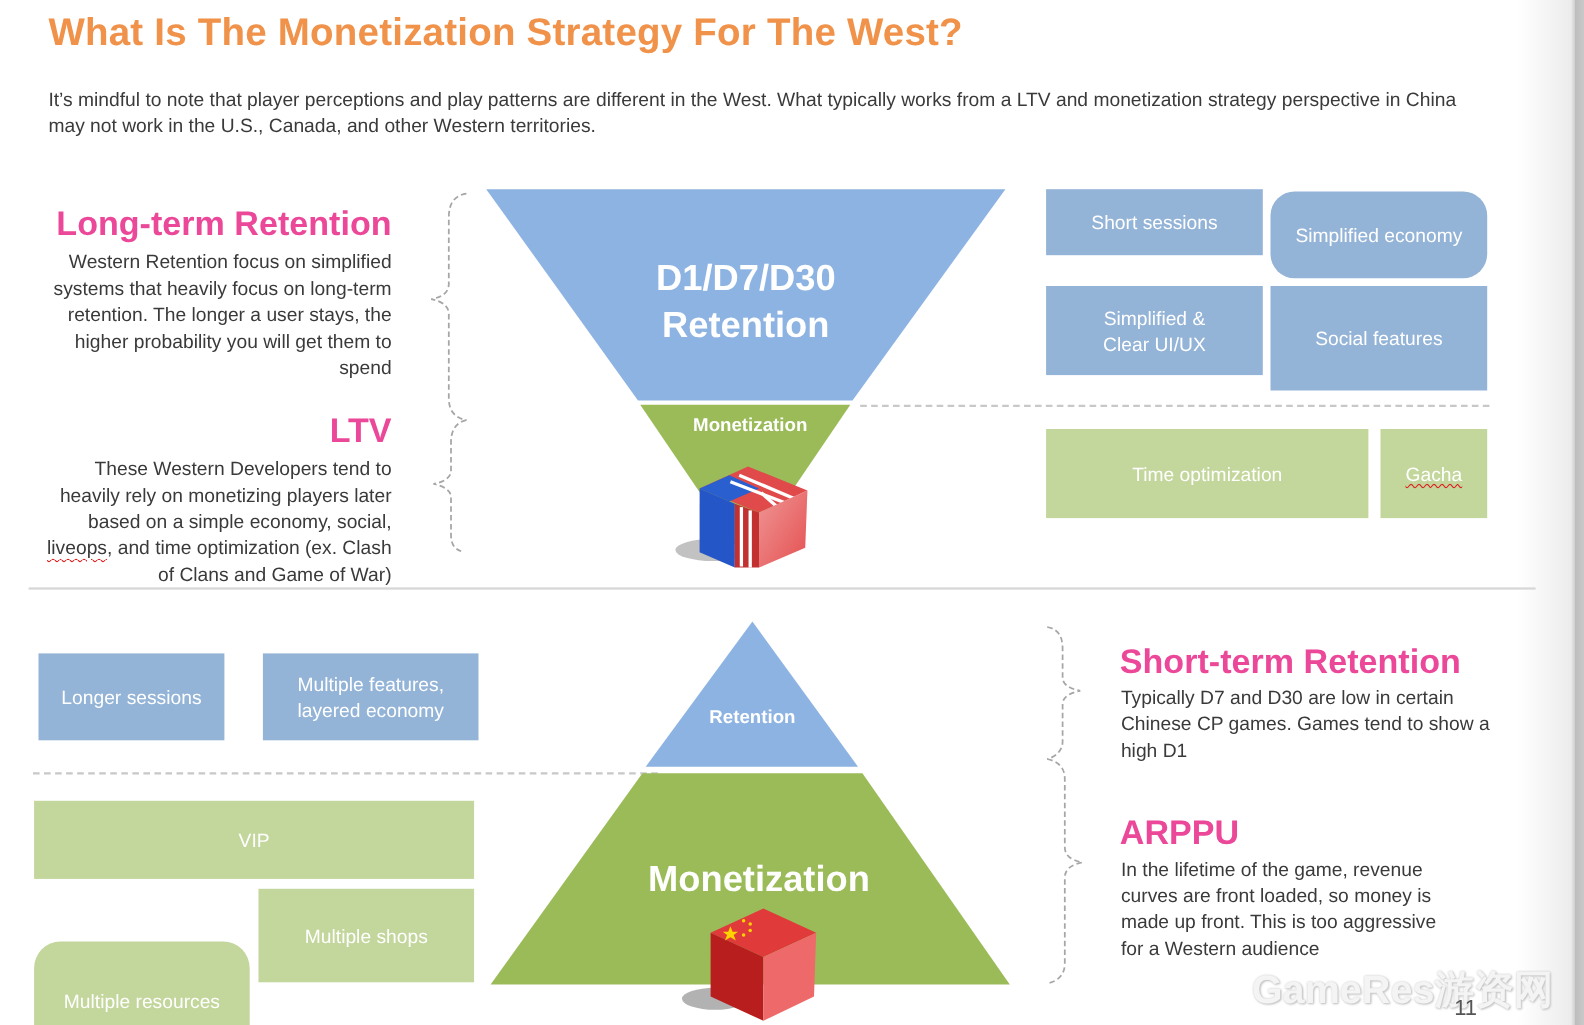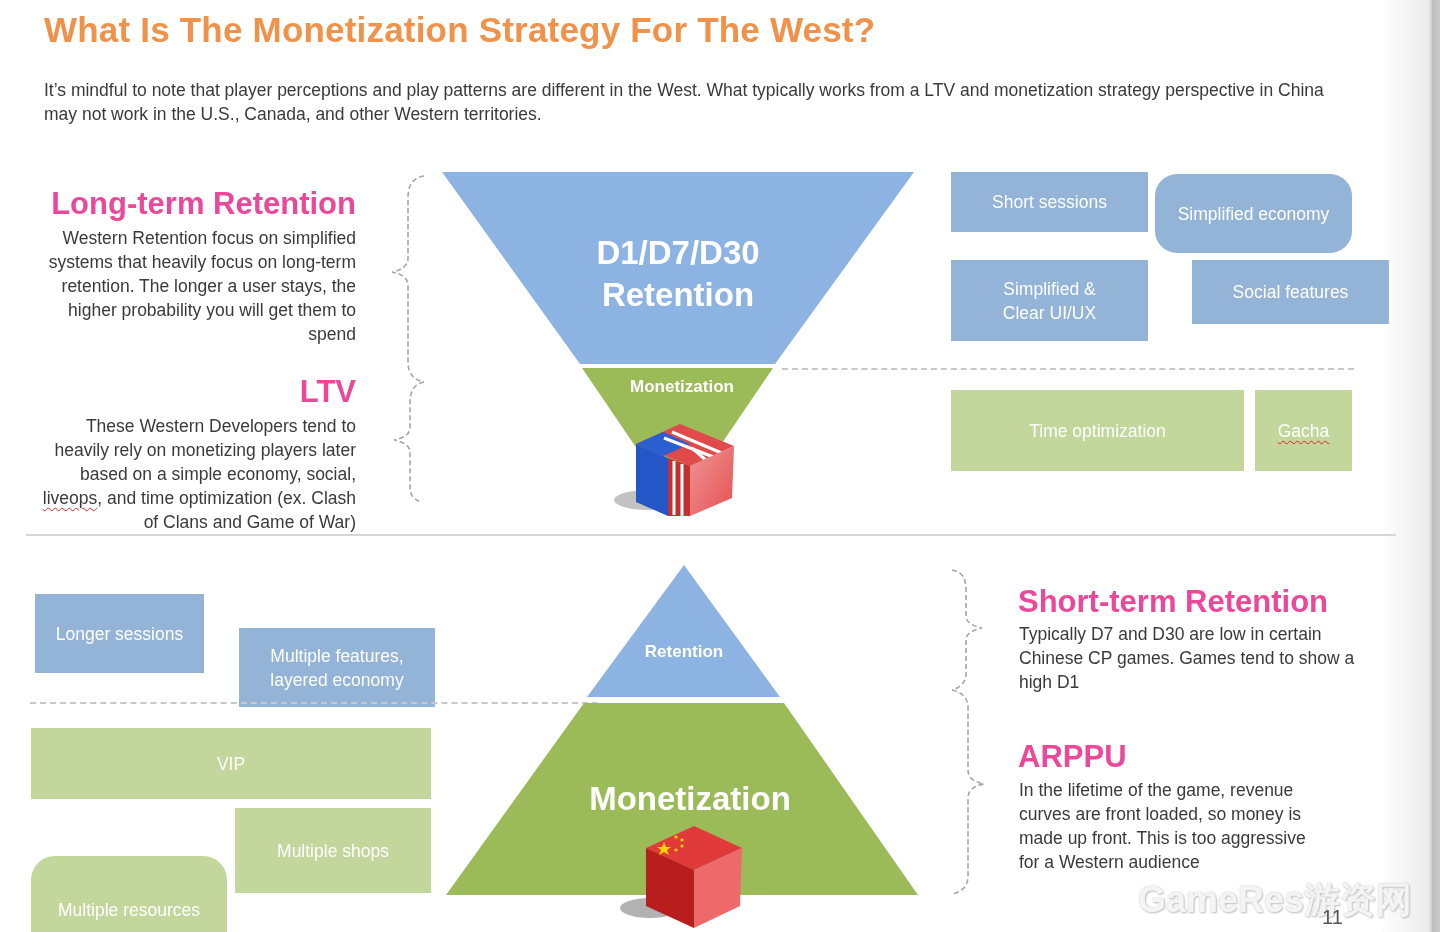--- a/index.html
+++ b/index.html
@@ -102,33 +102,33 @@
     <linearGradient id="gshine" x1="0" y1="0" x2="1" y2="1">
       <stop offset="0" stop-color="#fff"></stop>
       <stop offset="1" stop-color="#fff" stop-opacity="0"></stop>
     </linearGradient>
   </defs>
 </svg>
 
 <div class="box blue" style="left:951px; top:172px; width:197px; height:60px;text-align:center;">Short sessions</div>
 <div class="box blue" style="left:1155px; top:174px; width:197px; height:79px;border-radius:22px;">Simplified economy</div>
 <div class="box blue" style="left:951px; top:260px; width:197px; height:81px; padding:0 30px; box-sizing:border-box;">Simplified &amp; Clear UI/UX</div>
-<div class="box blue" style="left:1155px; top:260px; width:197px; height:64px;margin-left:37px;">Social features</div>
+<div class="box blue" style="left:1155px; top:260px; width:197px; height:95px;">Social features</div>
 
 <div class="dash" style="left:782px; top:368px; width:572px;"></div>
 
 <div class="box green" style="left:951px; top:390px; width:293px; height:81px;">Time optimization</div>
 <div class="box green" style="left:1255px; top:390px; width:97px; height:81px;">
     <span class="squiggle">Gacha</span>
   </div>
 
 <div class="divider"></div>
 
 <div class="box blue" style="left:35px; top:594px; width:169px; height:79px;">Longer sessions</div>
-<div class="box blue" style="left:239px; top:628px; width:196px; height:79px; padding:0 20px; box-sizing:border-box;">Multiple features, layered economy</div>
+<div class="box blue" style="left:239px; top:594px; width:196px; height:79px; padding:0 20px; box-sizing:border-box;">Multiple features, layered economy</div>
 
 <div class="dash" style="left:30px; top:702px; width:568px;"></div>
 
 <div class="box green" style="left:31px; top:728px; width:400px; height:71px;">VIP</div>
 <div class="box green" style="left:31px; top:856px; width:196px; height:108px;border-radius:24px;">Multiple resources</div>
 <div class="box green" style="left:235px; top:808px; width:196px; height:85px;">Multiple shops</div>
 
 <svg style="left:0; top:0;" width="1440" height="932">
   <polygon points="684,565 780,697 587,697" fill="#8db3e2"></polygon>
   <polygon points="584,703 784,703 918,895 446,895" fill="#9bbb59"></polygon>

